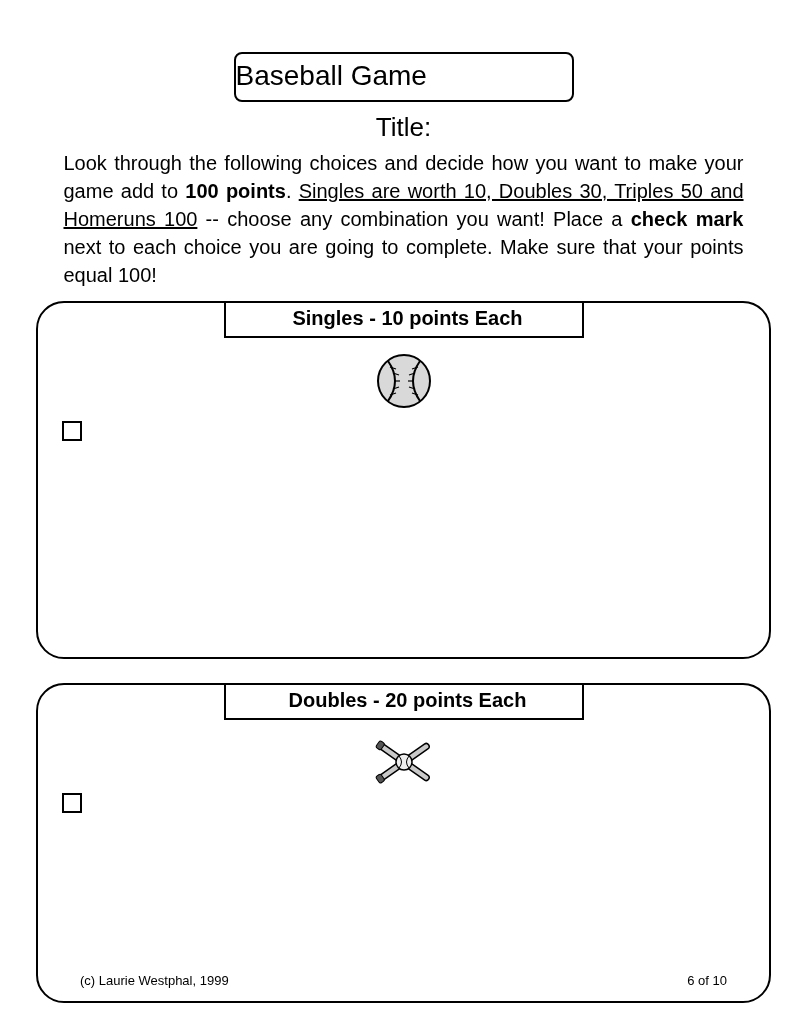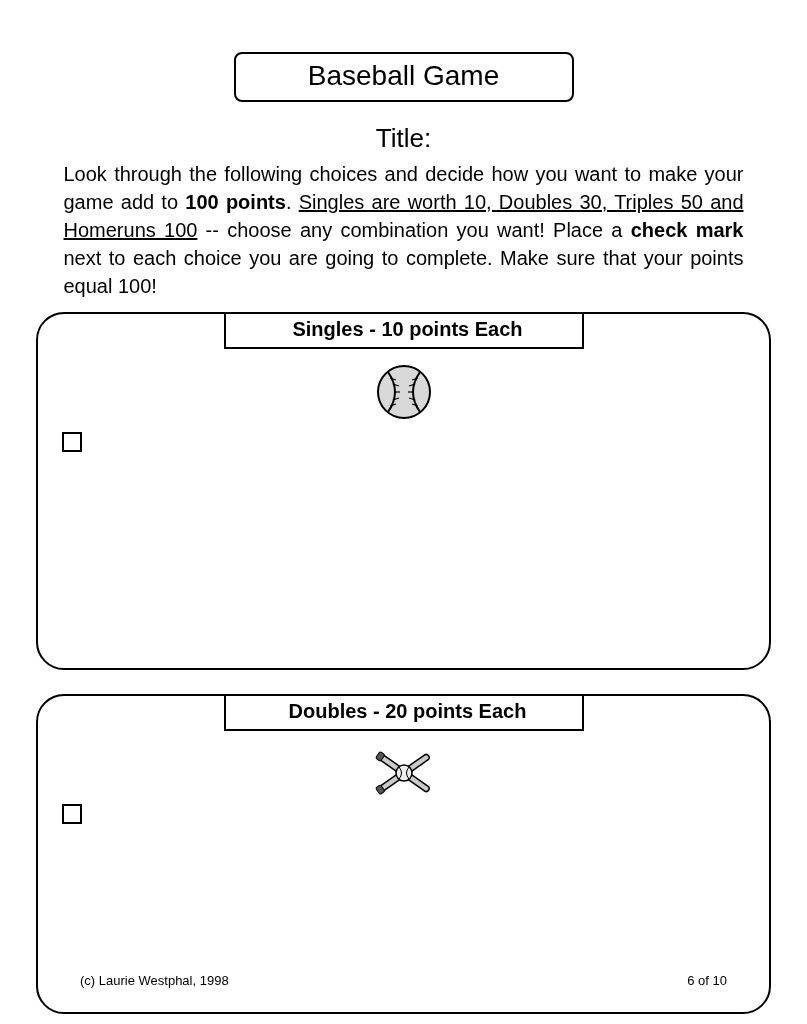--- a/index.html
+++ b/index.html
@@ -10,24 +10,23 @@
     font-family: Verdana, Geneva, sans-serif;
     color: #000;
   }
   .page {
     position: relative;
     width: 807px; height: 1024px;
     padding: 52px 36px 0 36px;
   }
   .title-box {
     width: 340px;
-    margin: 0 auto 21px auto;
+    margin: 0 auto 10px auto;
     border: 2px solid #000;
     border-radius: 8px;
-    text-align: center;
     font-size: 28px;
     padding: 6px 0 8px 0;
     font-weight: 400;
   }
   .subtitle {
     text-align: center;
     font-size: 26px;
     margin: 4px 0 6px 0;
   }
   .instructions {
@@ -151,17 +150,17 @@
           <circle cx="40" cy="29" r="8" fill="#eee" stroke="#000" stroke-width="1.5"></circle>
           <path d="M 35 23 Q 40 29 35 35" fill="none" stroke="#000" stroke-width="1"></path>
           <path d="M 45 23 Q 40 29 45 35" fill="none" stroke="#000" stroke-width="1"></path>
         </svg>
       </div>
       <div class="checkbox-square"></div>
     </div>
   </div>
 
   <div class="footer">
-    <span>(c) Laurie Westphal, 1998</span>
+    <span>(c) Laurie Westphal, 1999</span>
     <span>6 of 10</span>
   </div>
 
 </div>
 
 </body></html>

